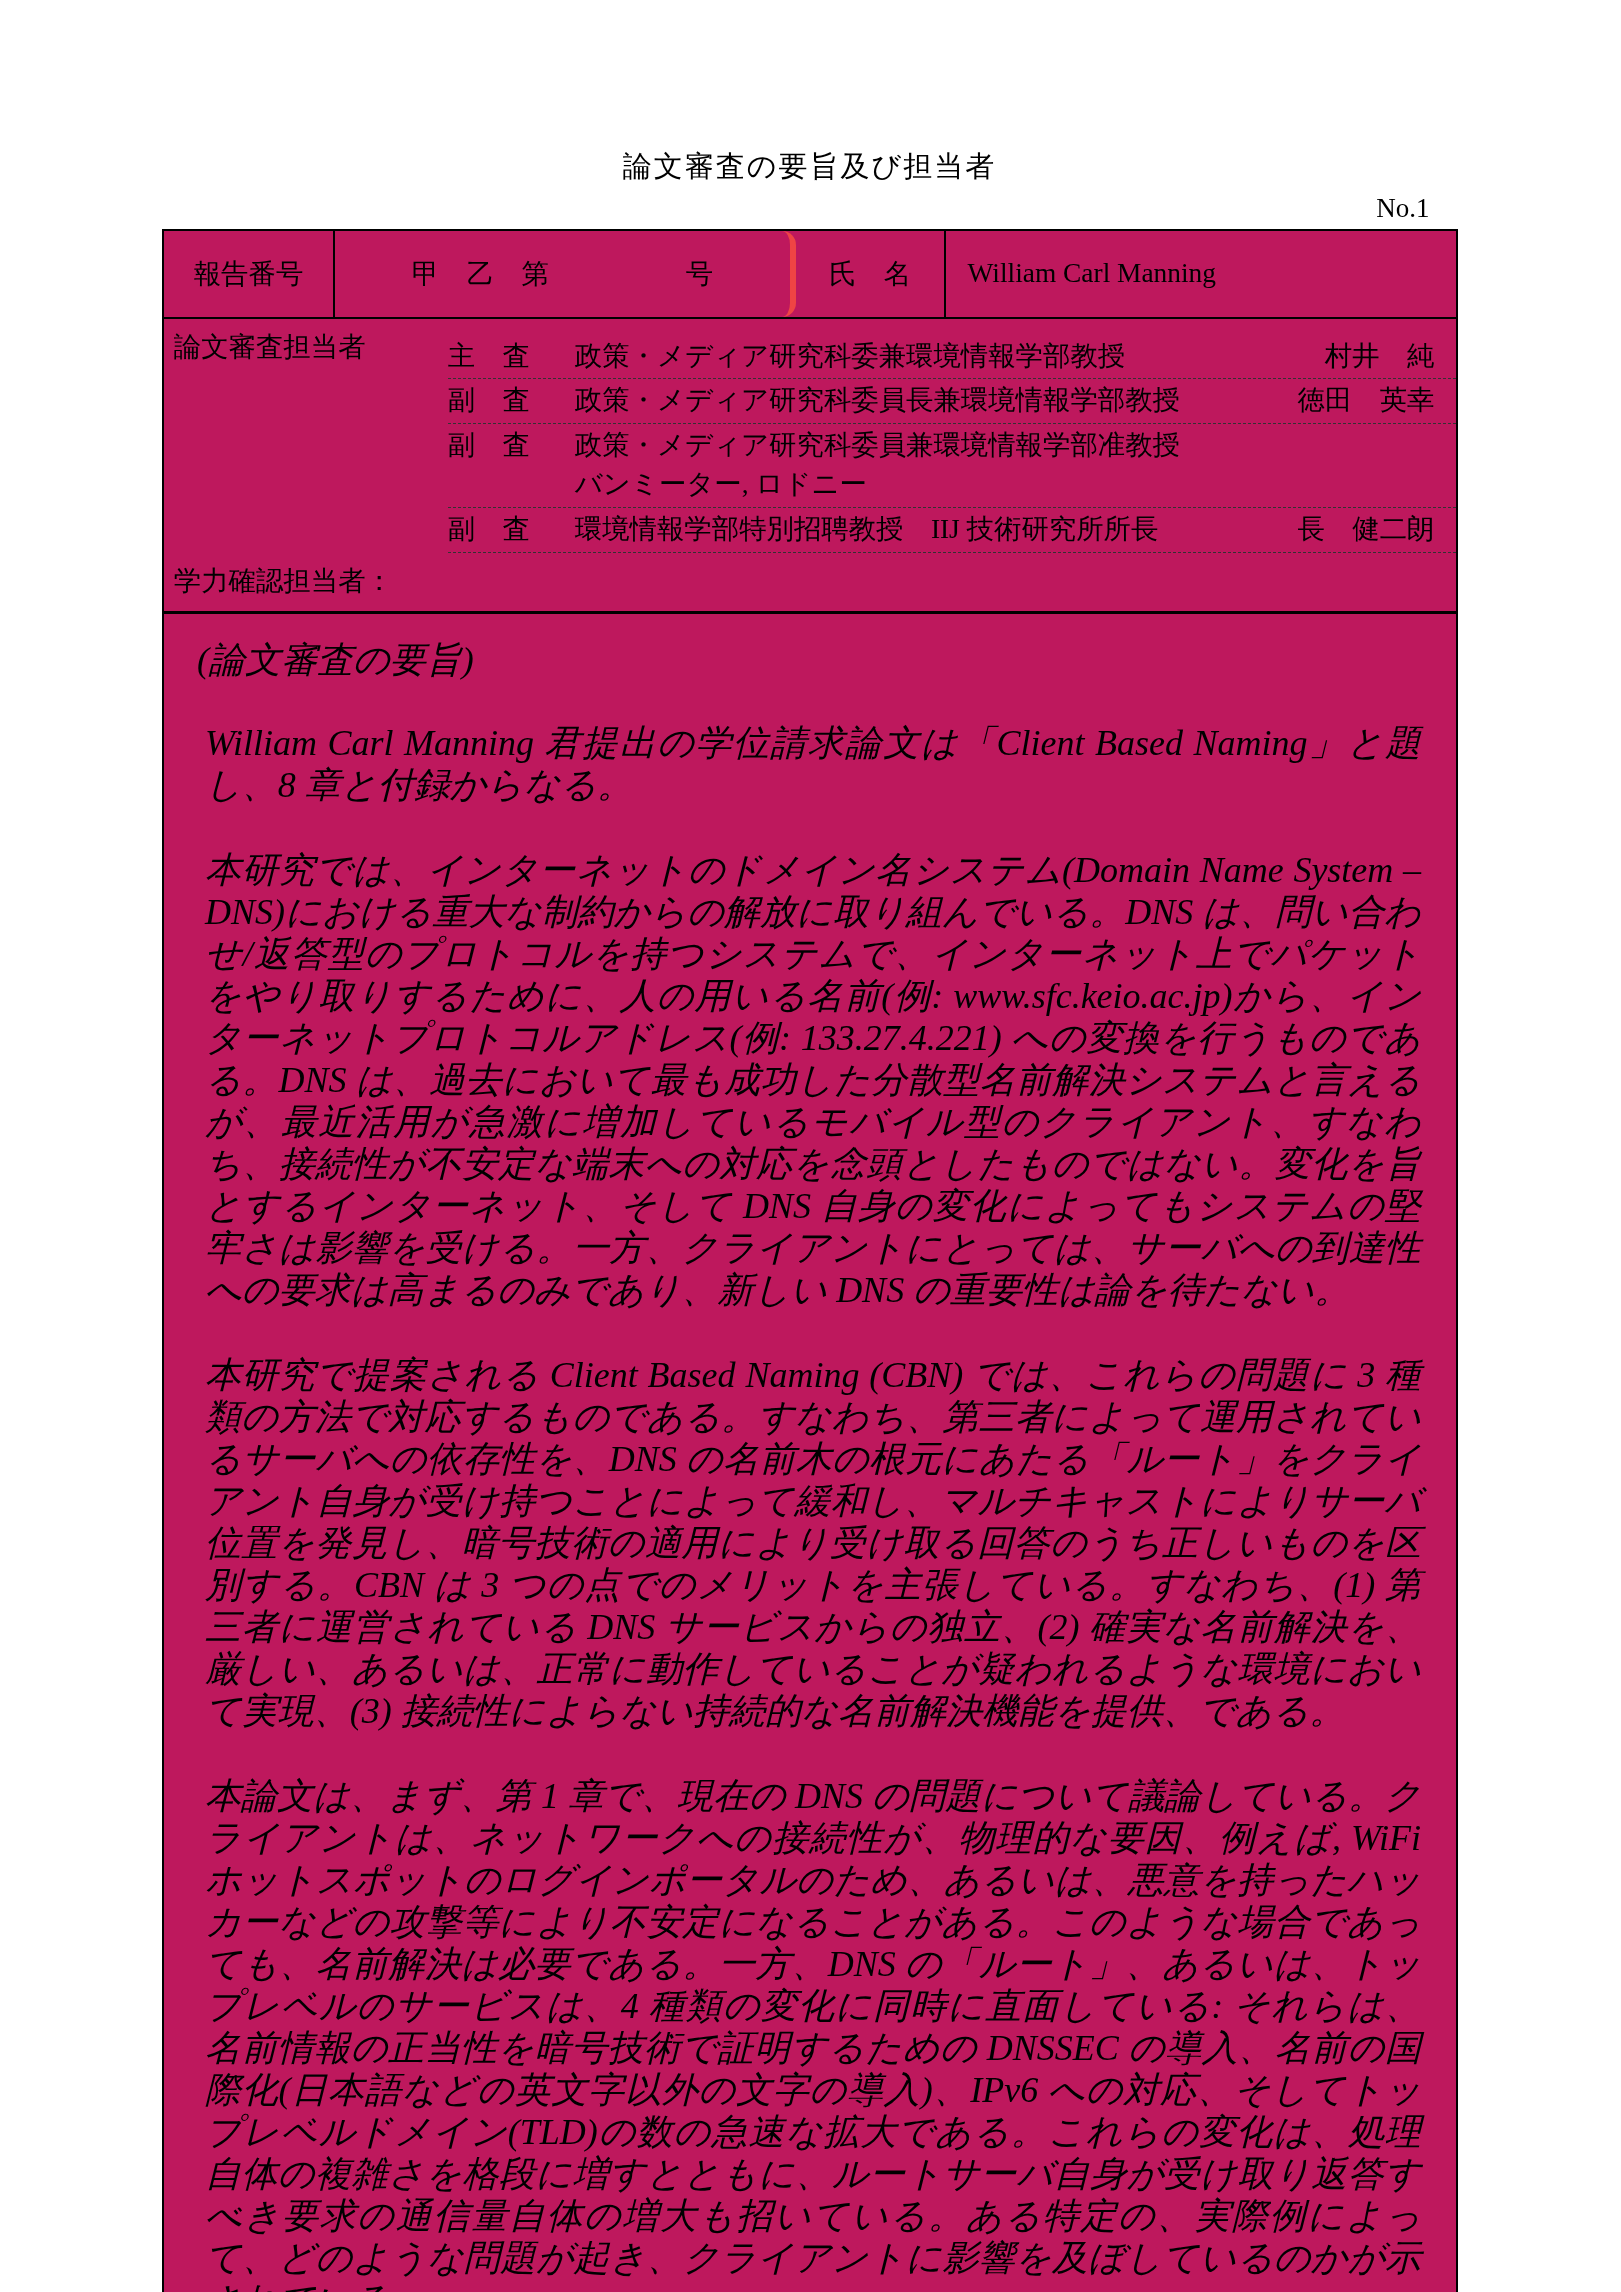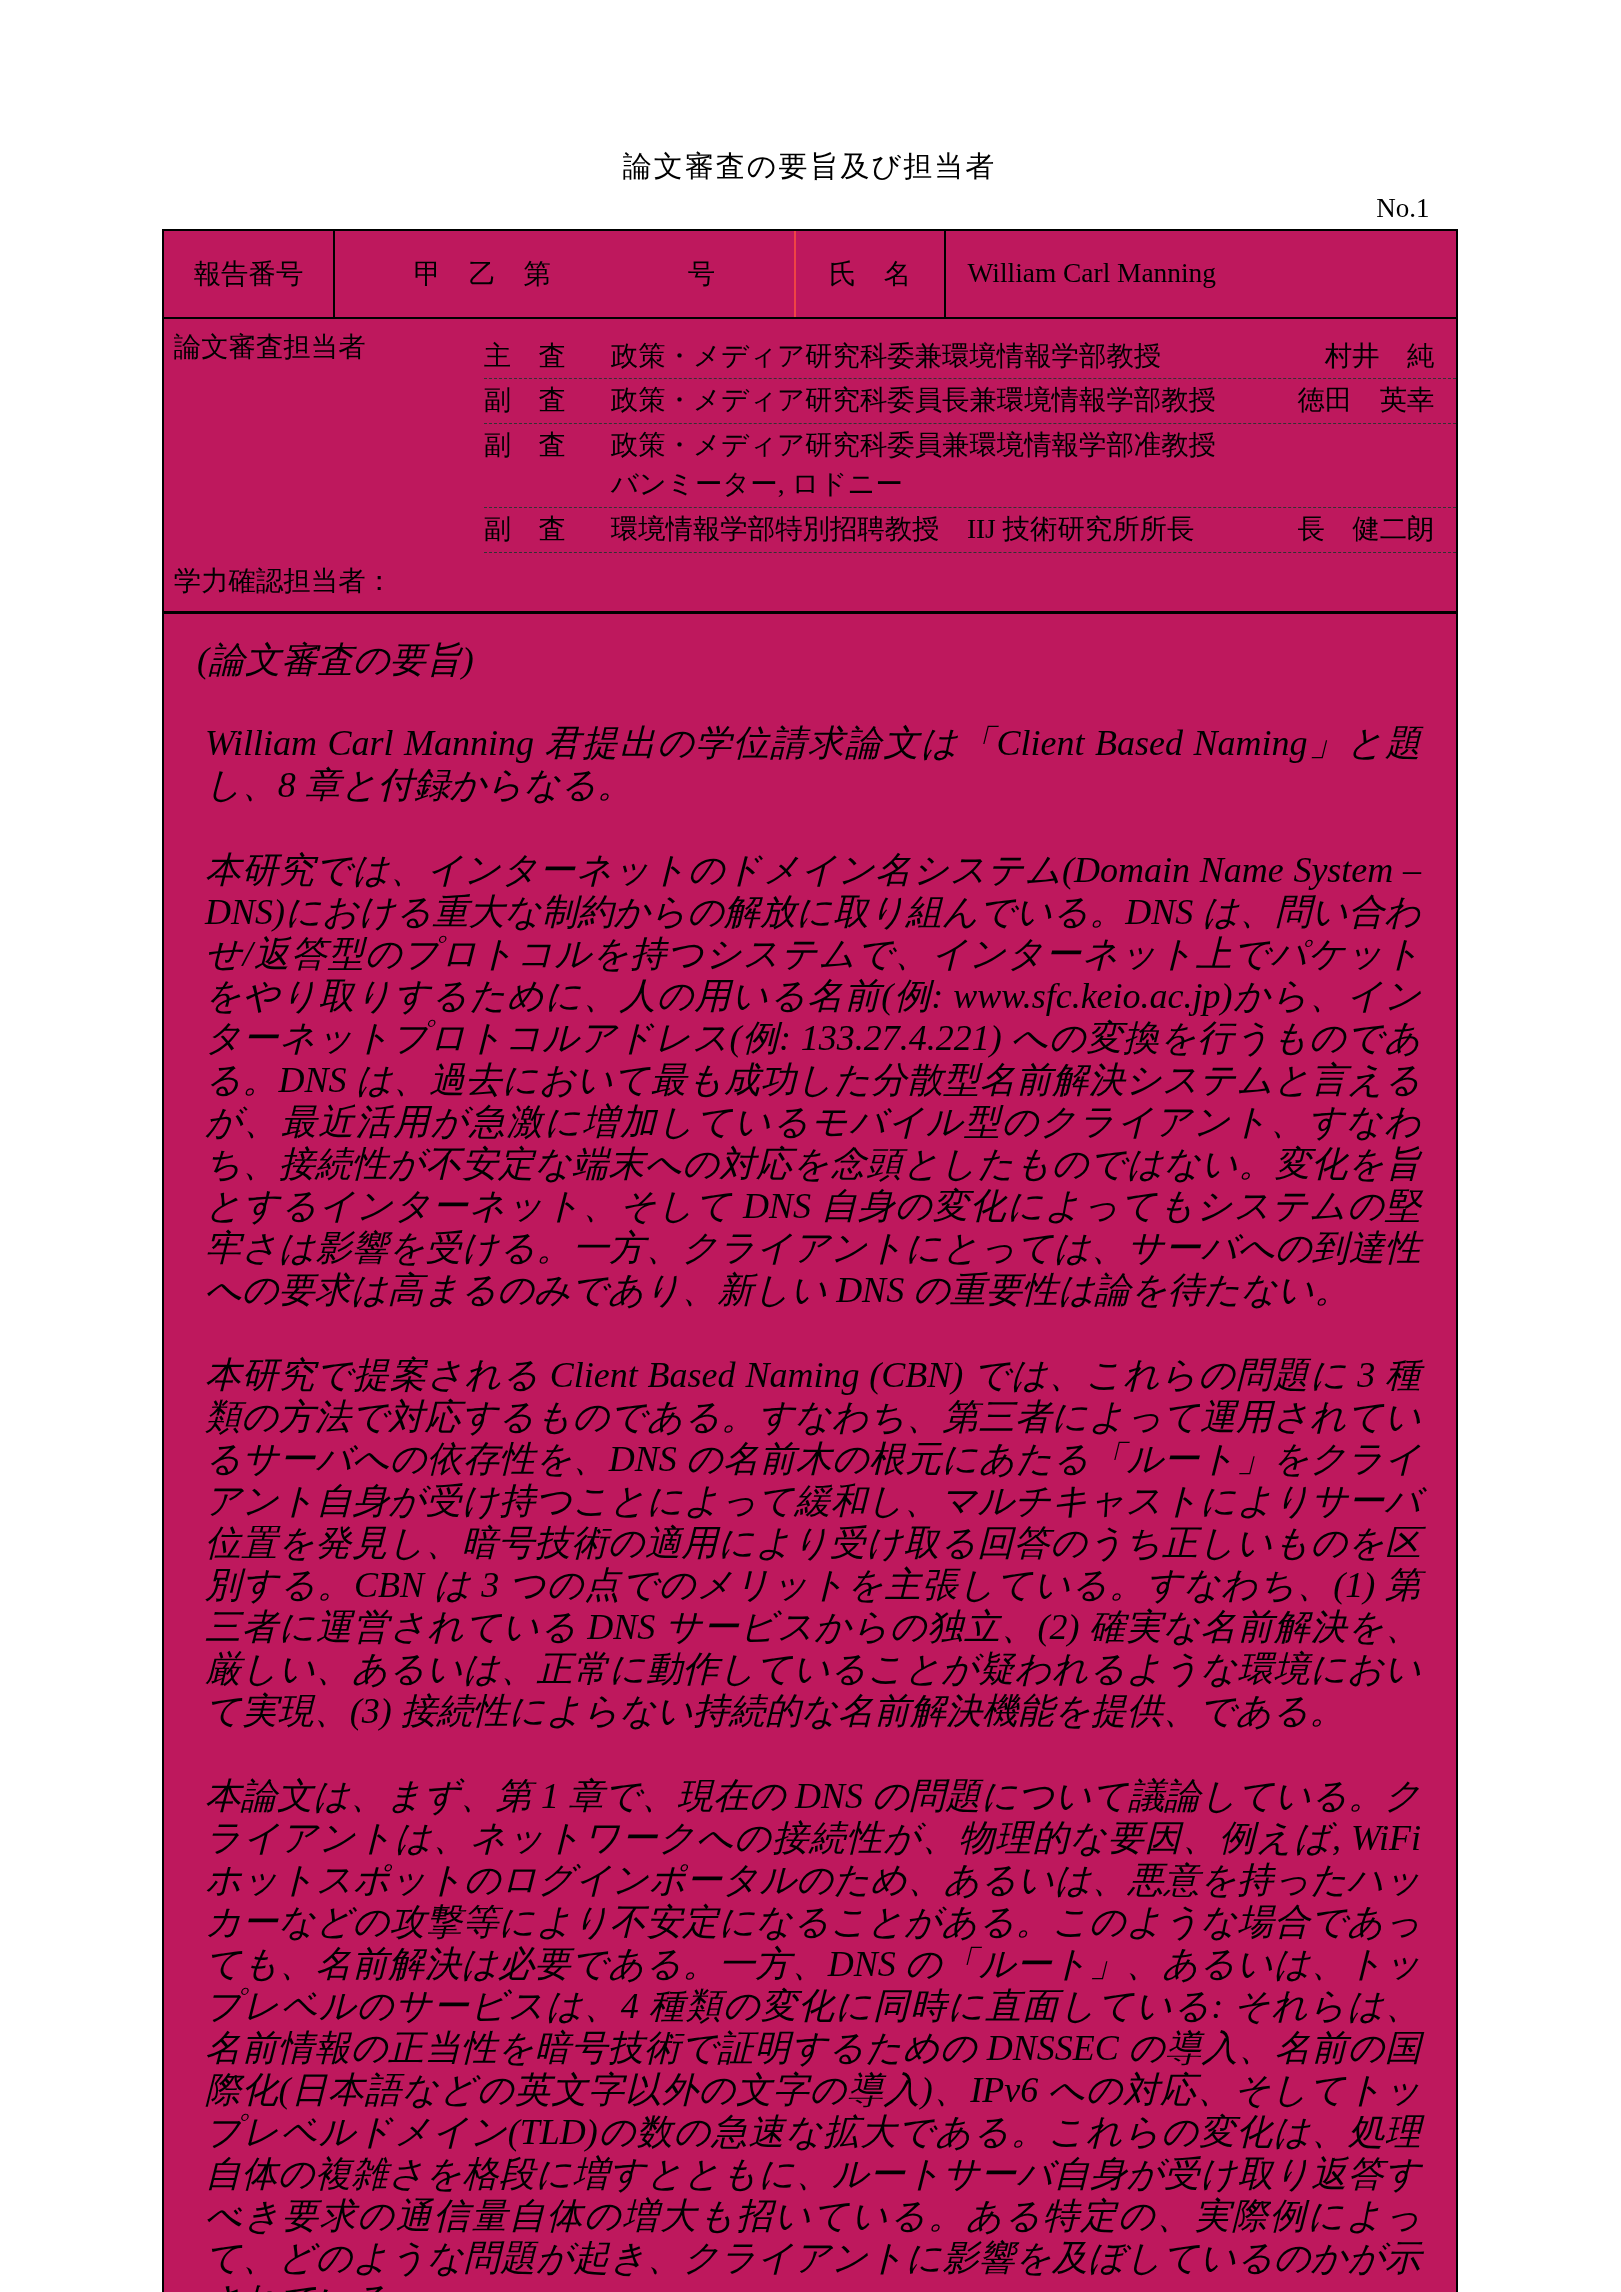--- a/index.html
+++ b/index.html
@@ -48,33 +48,32 @@
     border-bottom:2.9px solid #000;
     height:86px;
     font-size:27.4px;
   }
   .row1 .cell{
     display:flex;
     align-items:center;
     box-sizing:border-box;
   }
   .c-report-label{width:171px;justify-content:center;border-right:2px solid #000;}
-  .c-report-value{width:461px;justify-content:center;border-right:2px solid #ef4444;white-space:pre;}
+  .c-report-value{width:461px;justify-content:center;border-right:6px solid #ef4444;white-space:pre;border-radius:14px;}
   .c-name-label{width:150px;justify-content:center;border-right:2px solid #000;}
   .c-name-value{flex:1;justify-content:flex-start;padding-left:21.6px;}
   
   .committee{
     padding:5.9px 0 0 9.8px;
     border-bottom:3.9px solid #000;
     font-size:27.4px;
   }
   .committee-top{
     display:flex;
     align-items:flex-start;
-    gap:36px;
   }
   .committee-label{
     width:274px;
     flex:0 0 274px;
     line-height:41px;
     padding-top:2px;
   }
   .member-list{
     flex:1;
     min-width:0;

